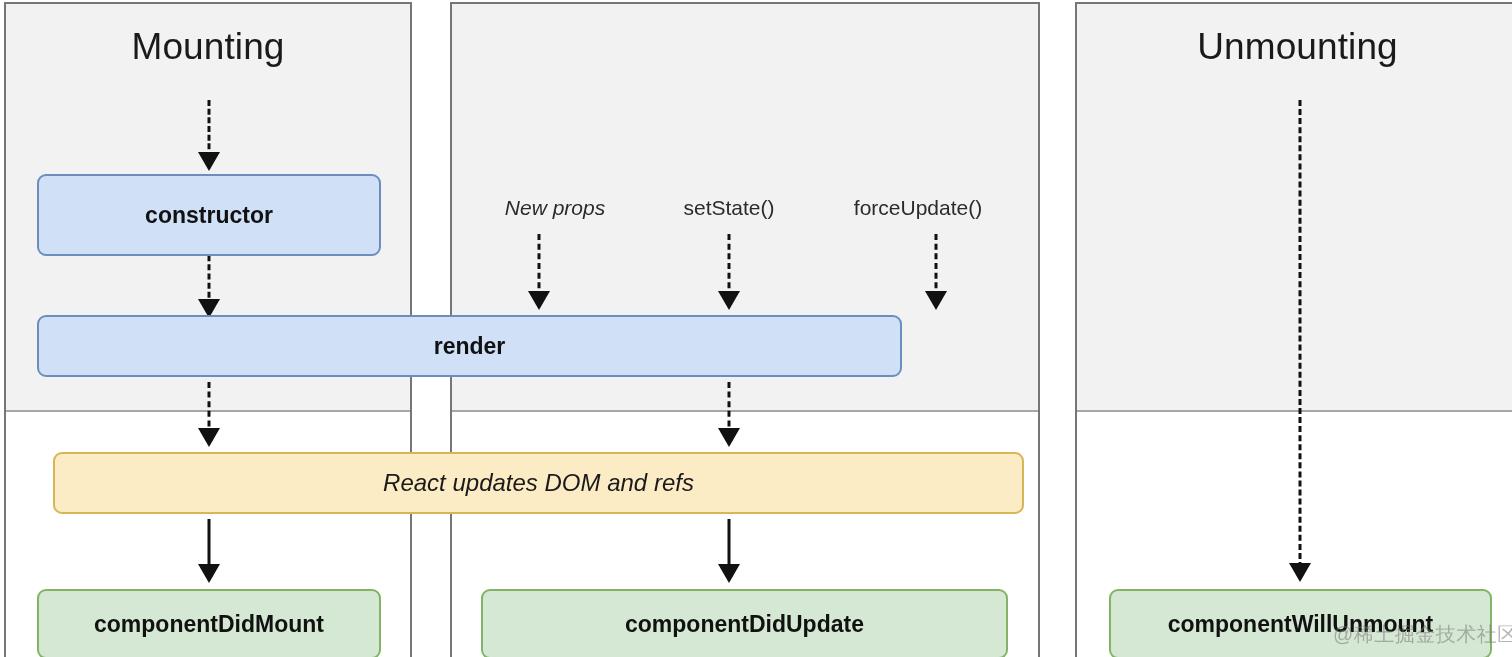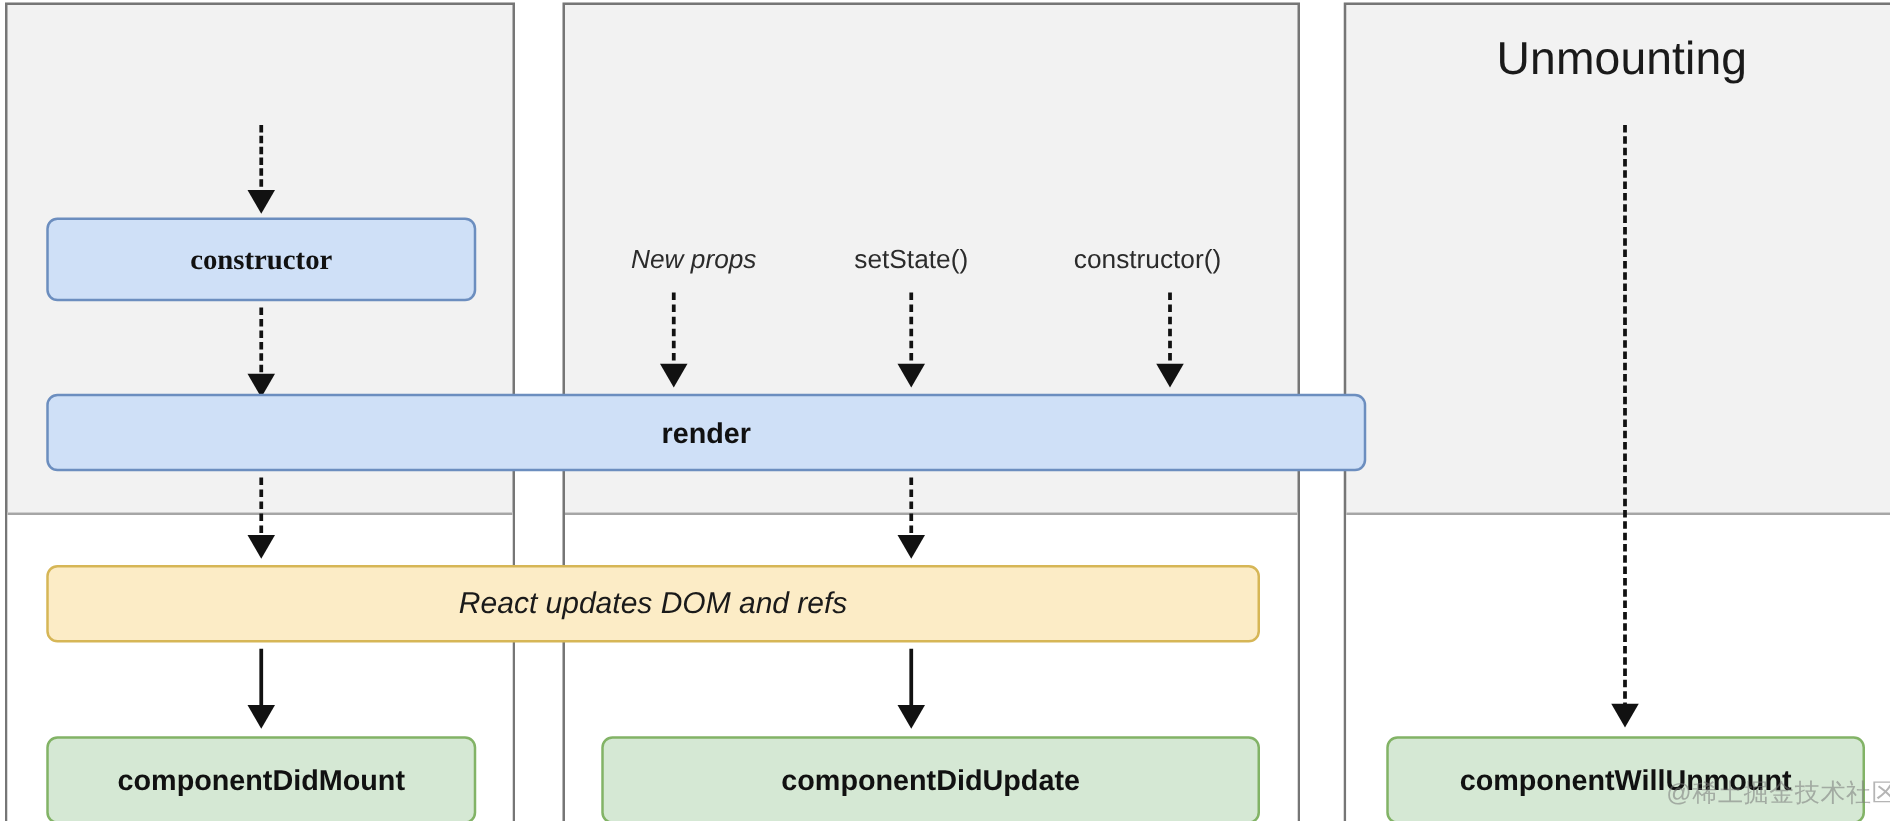--- a/index.html
+++ b/index.html
@@ -45,26 +45,26 @@
     position:absolute;
     border-radius:9px;
     display:flex; align-items:center; justify-content:center;
     font-size:23px;
     font-weight:700;
     color:#111111;
     text-align:center;
     white-space:nowrap;
   }
   .lbox.blue  { background:#cfe0f7; border:2px solid #6c8ebf; }
-  .lbox.yellow{ background:#fcecc6; border:2px solid #d6b656; }
+  .lbox.yellow{ background:#fcecc6; border:2px solid #d6b656;margin-left:16px; }
   .lbox.green { background:#d5e8d4; border:2px solid #82b366; }
   .lbox.italic{ font-style:italic; font-weight:400; font-size:24px; color:#1a1a1a; }
 
-  #box-constructor        { left:37px;   top:174px; width:344px; height:67px;font-family:Liberation Serif, serif; }
-  #box-render             { left:37px;   top:315px; width:1056px; height:62px; }
+  #box-constructor        { left:37px;   top:174px; width:344px; height:82px; }
+  #box-render             { left:37px;   top:315px; width:865px; height:62px; }
   #box-react-updates      { left:37px;   top:452px; width:971px; height:62px; }
   #box-did-mount          { left:37px;   top:589px; width:344px; height:70px; }
   #box-did-update         { left:481px;  top:589px; width:527px; height:70px; }
   #box-will-unmount       { left:1109px; top:589px; width:383px; height:70px; }
 
   
   .trigger{
     position:absolute;
     font-size:21px;
     color:#2b2b2b;
@@ -133,34 +133,35 @@
     pointer-events:none;
   }
 </style>
 </head>
 <body>
 
 <div id="stage">
 
   <div class="panel" id="panel-mounting">
     <div class="panel-lower"></div>
+    <div class="panel-title">Mounting</div>
   </div>
 
   <div class="panel" id="panel-updating">
     <div class="panel-lower"></div>
   </div>
 
   <div class="panel" id="panel-unmounting">
     <div class="panel-lower"></div>
     <div class="panel-title">Unmounting</div>
   </div>
 
   <div class="trigger em" id="trig-new-props">New props</div>
   <div class="trigger" id="trig-set-state">setState()</div>
-  <div class="trigger" id="trig-force-update">constructor()</div>
+  <div class="trigger" id="trig-force-update">forceUpdate()</div>
 
   <div class="conn" id="c-m1"></div>
   <div class="arrowhead" id="a-m1"></div>
   <div class="conn" id="c-m2"></div>
   <div class="arrowhead" id="a-m2"></div>
   <div class="conn" id="c-m3"></div>
   <div class="arrowhead" id="a-m3"></div>
   <div class="conn solid" id="c-m4"></div>
   <div class="arrowhead" id="a-m4"></div>
 

